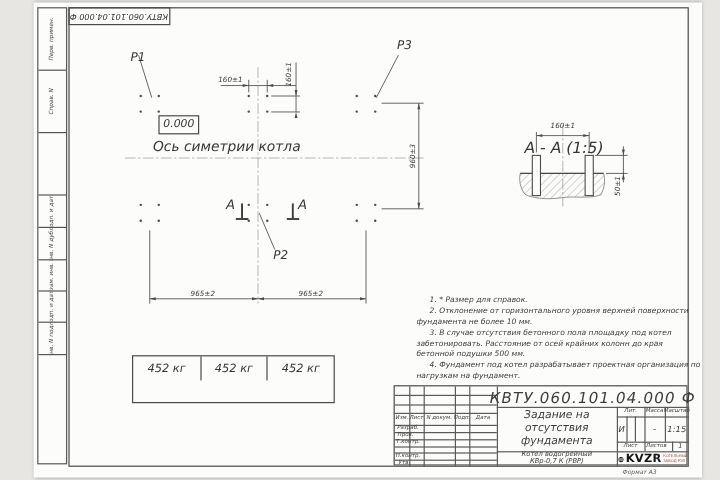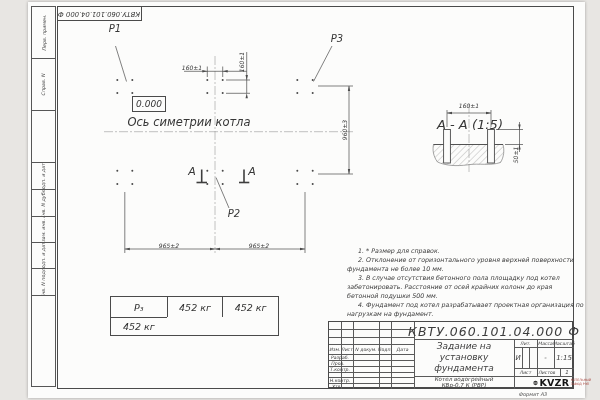--- a/index.html
+++ b/index.html
@@ -29,21 +29,21 @@
           box-sizing:border-box;display:grid;grid-template-columns:1fr 1fr 1fr;grid-template-rows:20px 18px;}
   .ptable div{border-left:0.9px solid #4a4a4a;border-top:0.9px solid #4a4a4a;display:flex;align-items:center;
           justify-content:center;font-style:italic;font-size:9.5px;color:#333;}
   .ptable div:nth-child(-n+3){border-top:none;}
   .ptable div:nth-child(3n+1){border-left:none;}
   
   .tb{position:absolute;left:328px;top:321px;width:245px;height:67px;border:1px solid #4a4a4a;box-sizing:border-box;background:#fcfcfb;}
   .tl{position:absolute;background:#5a5a5a;}
   .tb .lbl{color:#3c3c3c;}
   .fmt{position:absolute;left:505px;top:391px;width:56px;text-align:center;font-size:5px;font-style:italic;color:#555;}
-  .logo-wrap{position:absolute;left:204px;top:55px;width:58px;height:11px;display:flex;align-items:center;justify-content:center;gap:1.5px;}
+  .logo-wrap{position:absolute;left:186px;top:55px;width:58px;height:11px;display:flex;align-items:center;justify-content:center;gap:1.5px;}
   .logo-kvzr{font-weight:bold;font-size:9.5px;letter-spacing:.2px;color:#151515;font-style:normal;line-height:1;}
   .logo-sub{font-size:3.1px;line-height:1.2;color:#a8433b;font-style:normal;text-align:left;}
 </style>
 </head>
 <body>
 
 <div id="canvas">
   <div class="sheet"></div>
   <div class="frame"></div>
 
@@ -169,21 +169,21 @@
     </g>
 
     <g>
       <path d="M433.5,144.5 L503,144.5 C504.5,150 504,157 500.5,162.5 C490,166 479,163 468,164.8 C456,166.5 445,165.5 437.5,162 C433,156 432.5,149.5 433.5,144.5 Z" fill="url(#hatch)" stroke="#6a6a6a" stroke-width="0.6"></path>
       <path d="M433.5,144.5 H503" stroke="#4a4a4a" stroke-width="0.9"></path>
       <rect x="443.6" y="129.5" width="6.8" height="33.5" fill="#fcfcfb" stroke="#4a4a4a" stroke-width="0.9"></rect>
       <rect x="487.6" y="129.5" width="6.8" height="33.5" fill="#fcfcfb" stroke="#4a4a4a" stroke-width="0.9"></rect>
     </g>
   </svg>
 
-  <div class="lbl" style="left:115px;top:28px;font-size:10px;">P1</div>
+  <div class="lbl" style="left:115px;top:48px;font-size:10px;">P1</div>
   <div class="lbl" style="left:337px;top:38px;font-size:10px;">P3</div>
   <div class="lbl" style="left:234px;top:213px;font-size:10px;">P2</div>
 
   <div class="elevbox">
     <span class="lbl" style="position:static;transform:none;font-size:9px;">0.000</span>
   </div>
   <div class="lbl" style="left:189px;top:122px;font-size:11.5px;font-style:italic;">Ось симетрии котла</div>
 
   <div class="lbl" style="left:192px;top:67px;font-size:6px;">160±1</div>
   <div class="lbl rot" style="left:240.5px;top:62px;font-size:6px;">160±1</div>
@@ -199,21 +199,20 @@
   <div class="lbl rot" style="left:514.5px;top:155px;font-size:6px;">50±1</div>
 
   <div class="notes">
     <p>1. * Размер для справок.</p>
     <p>2. Отклонение от горизонтального уровня верхней поверхности фундамента не более 10 мм.</p>
     <p>3. В случае отсутствия бетонного пола площадку под котел забетонировать. Расстояние от осей крайних колонн до края бетонной подушки 500 мм.</p>
     <p>4. Фундамент под котел разрабатывает проектная организация по нагрузкам на фундамент.</p>
   </div>
 
   <div class="ptable">
-    <div>P₃</div>
     <div>452 кг</div>
     <div>452 кг</div>
     <div>452 кг</div>
   </div>
 
   <div class="tb">
 
     <div class="tl" style="left:12px;top:0;width:0.8px;height:67px;"></div>
     <div class="tl" style="left:24px;top:0;width:0.8px;height:67px;"></div>
     <div class="tl" style="left:50px;top:0;width:0.8px;height:67px;"></div>
@@ -247,21 +246,21 @@
     <div class="lbl" style="left:73.5px;top:27px;font-size:4.6px;">Дата</div>
 
     <div class="lbl" style="left:11px;top:34.9px;font-size:4.6px;">Разраб.</div>
     <div class="lbl" style="left:9px;top:40.7px;font-size:4.6px;">Пров.</div>
     <div class="lbl" style="left:11px;top:46.6px;font-size:4.6px;">Т.контр.</div>
     <div class="lbl" style="left:11px;top:58.2px;font-size:4.6px;">Н.контр.</div>
     <div class="lbl" style="left:8px;top:64.1px;font-size:4.6px;">Утв.</div>
 
     <div class="lbl" style="left:165px;top:8.5px;font-size:12.5px;letter-spacing:1px;">КВТУ.060.101.04.000 Ф</div>
 
-    <div class="lbl" style="left:135px;top:35.5px;font-size:9px;white-space:normal;width:64px;text-align:center;line-height:1.25;">Задание на установку фундамента</div>
+    <div class="lbl" style="left:135px;top:35.5px;font-size:9px;white-space:normal;width:64px;text-align:center;line-height:1.25;">Задание на отсутствия фундамента</div>
 
     <div class="lbl" style="left:196.5px;top:21px;font-size:4.6px;">Лит.</div>
     <div class="lbl" style="left:216.5px;top:21px;font-size:4.6px;">Масса</div>
     <div class="lbl" style="left:235px;top:21px;font-size:4.6px;">Масштаб</div>
     <div class="lbl" style="left:189px;top:35.5px;font-size:7px;">И</div>
     <div class="lbl" style="left:216.5px;top:35.5px;font-size:7px;">-</div>
     <div class="lbl" style="left:235px;top:35.5px;font-size:7px;">1:15</div>
     <div class="lbl" style="left:196.5px;top:50px;font-size:4.6px;">Лист</div>
     <div class="lbl" style="left:218px;top:50px;font-size:4.6px;">Листов</div>
     <div class="lbl" style="left:238px;top:50px;font-size:5.5px;">1</div>

